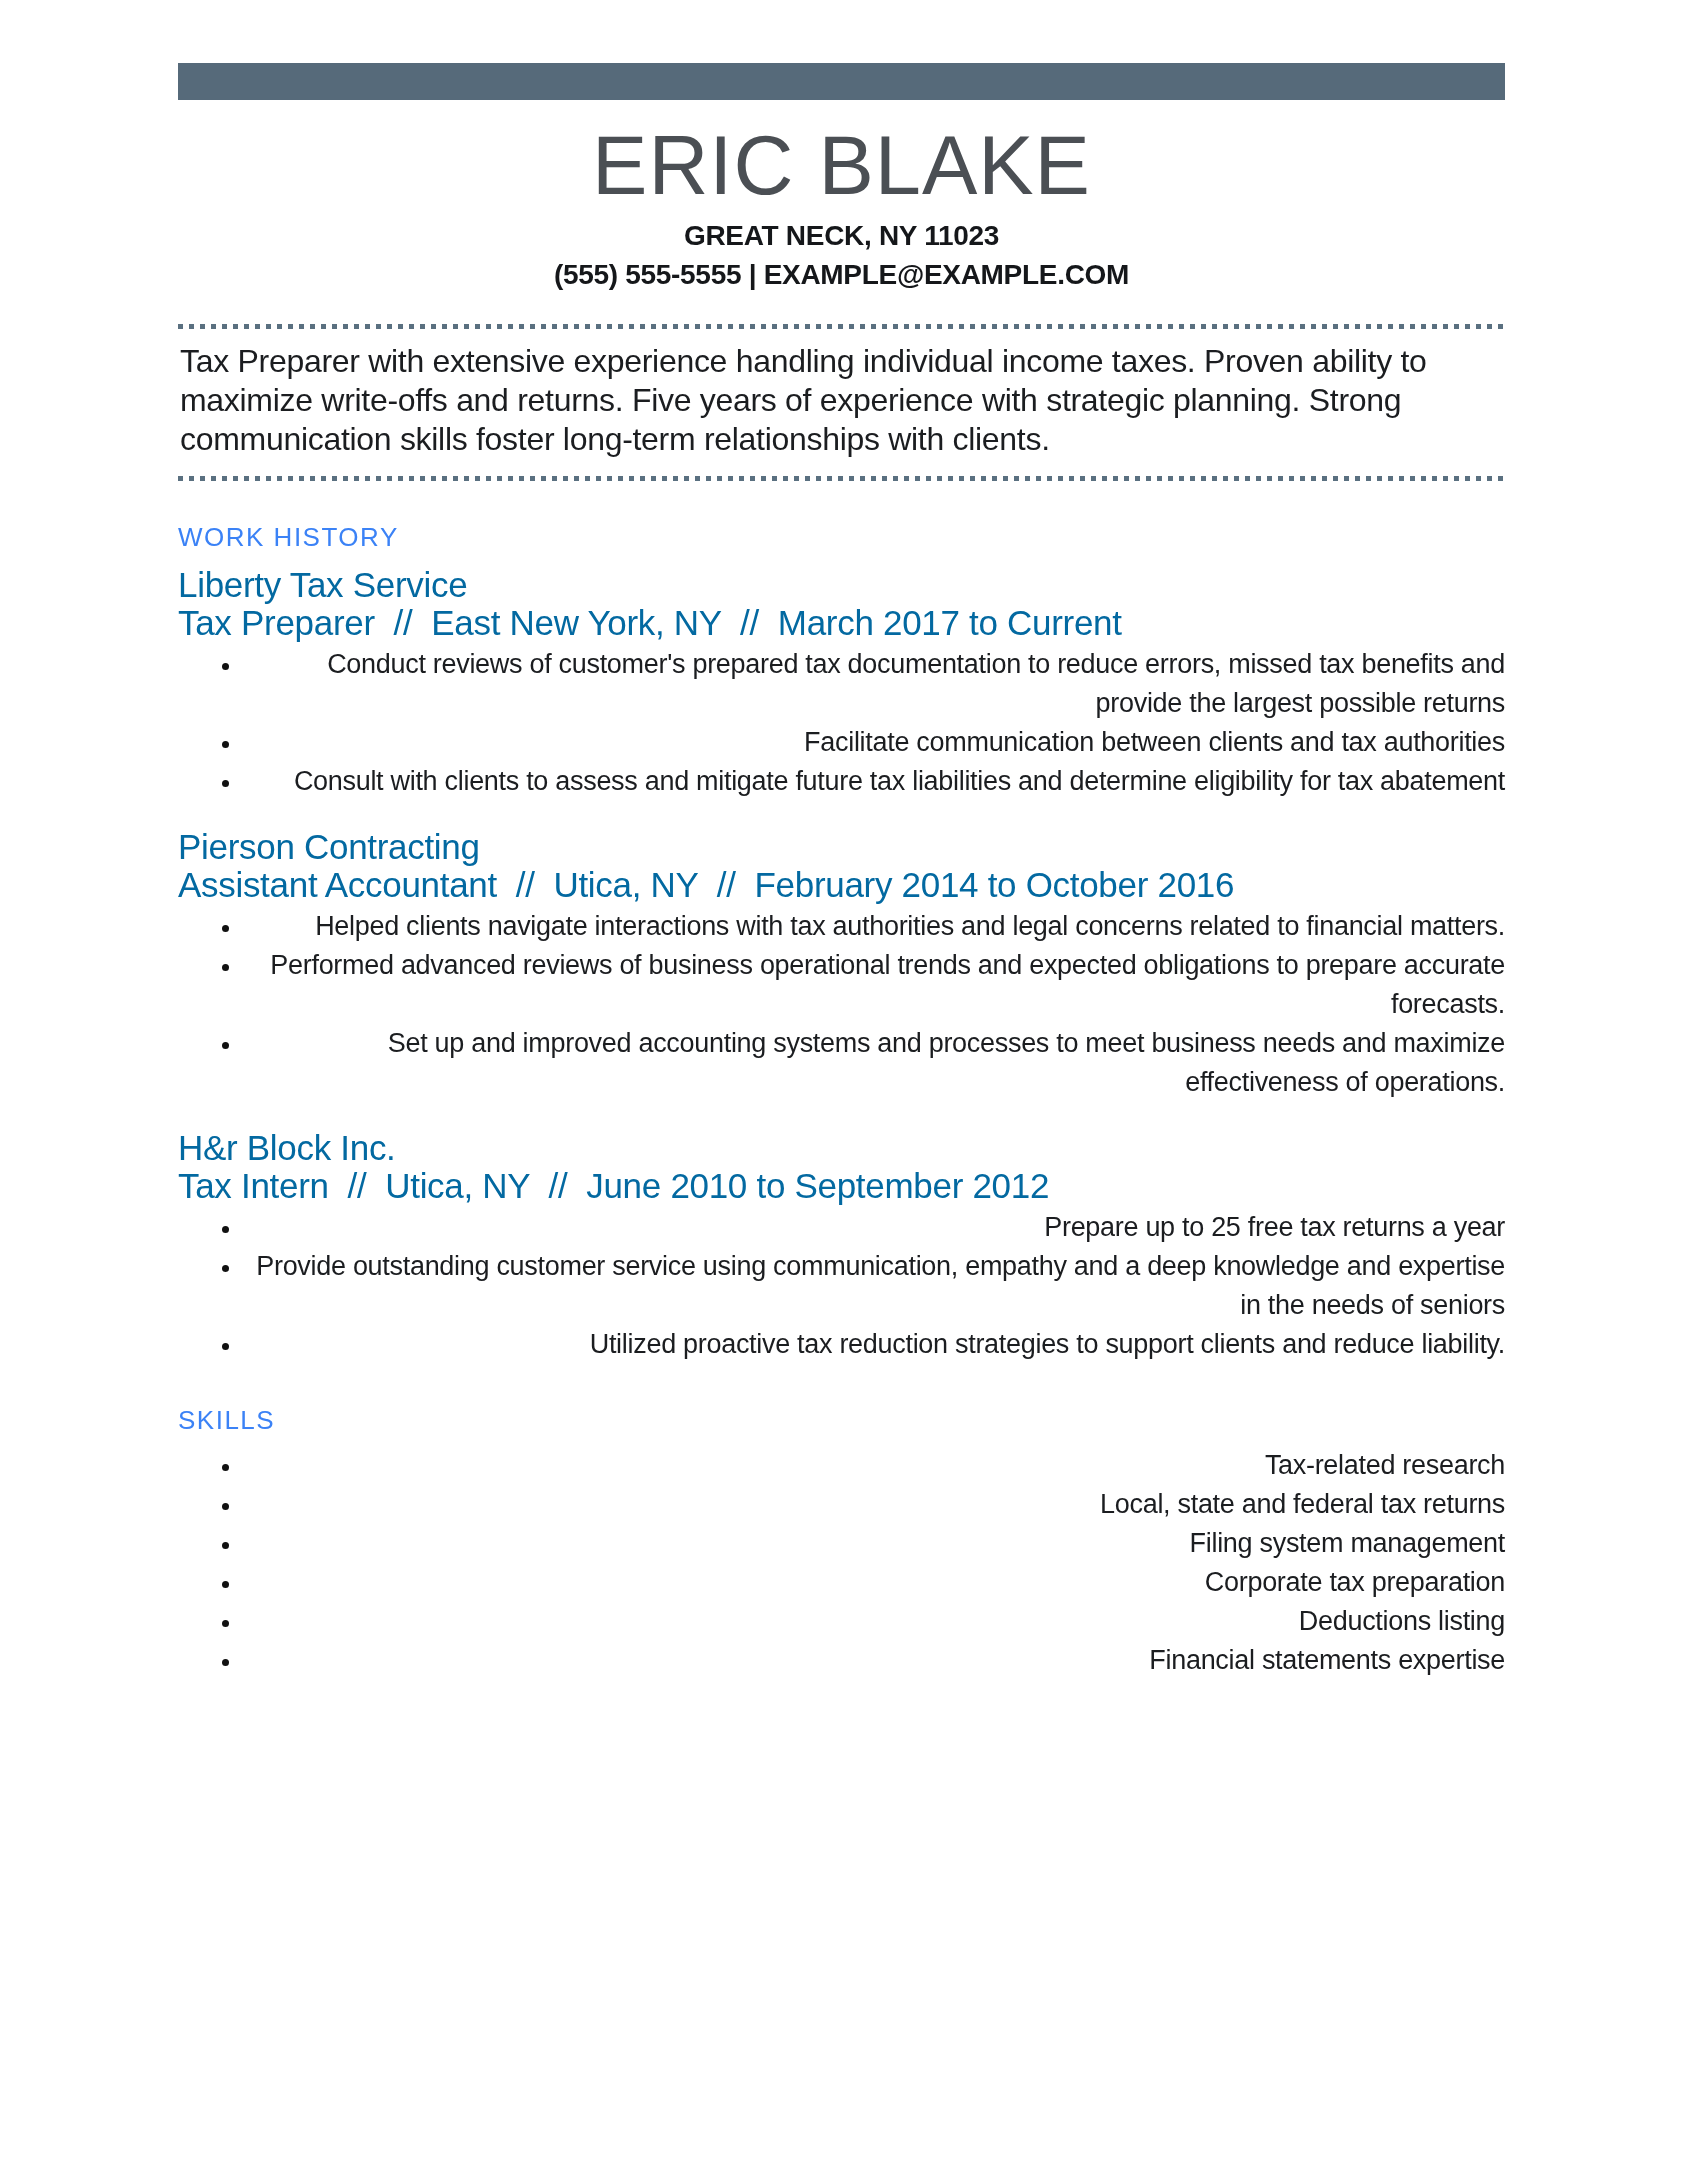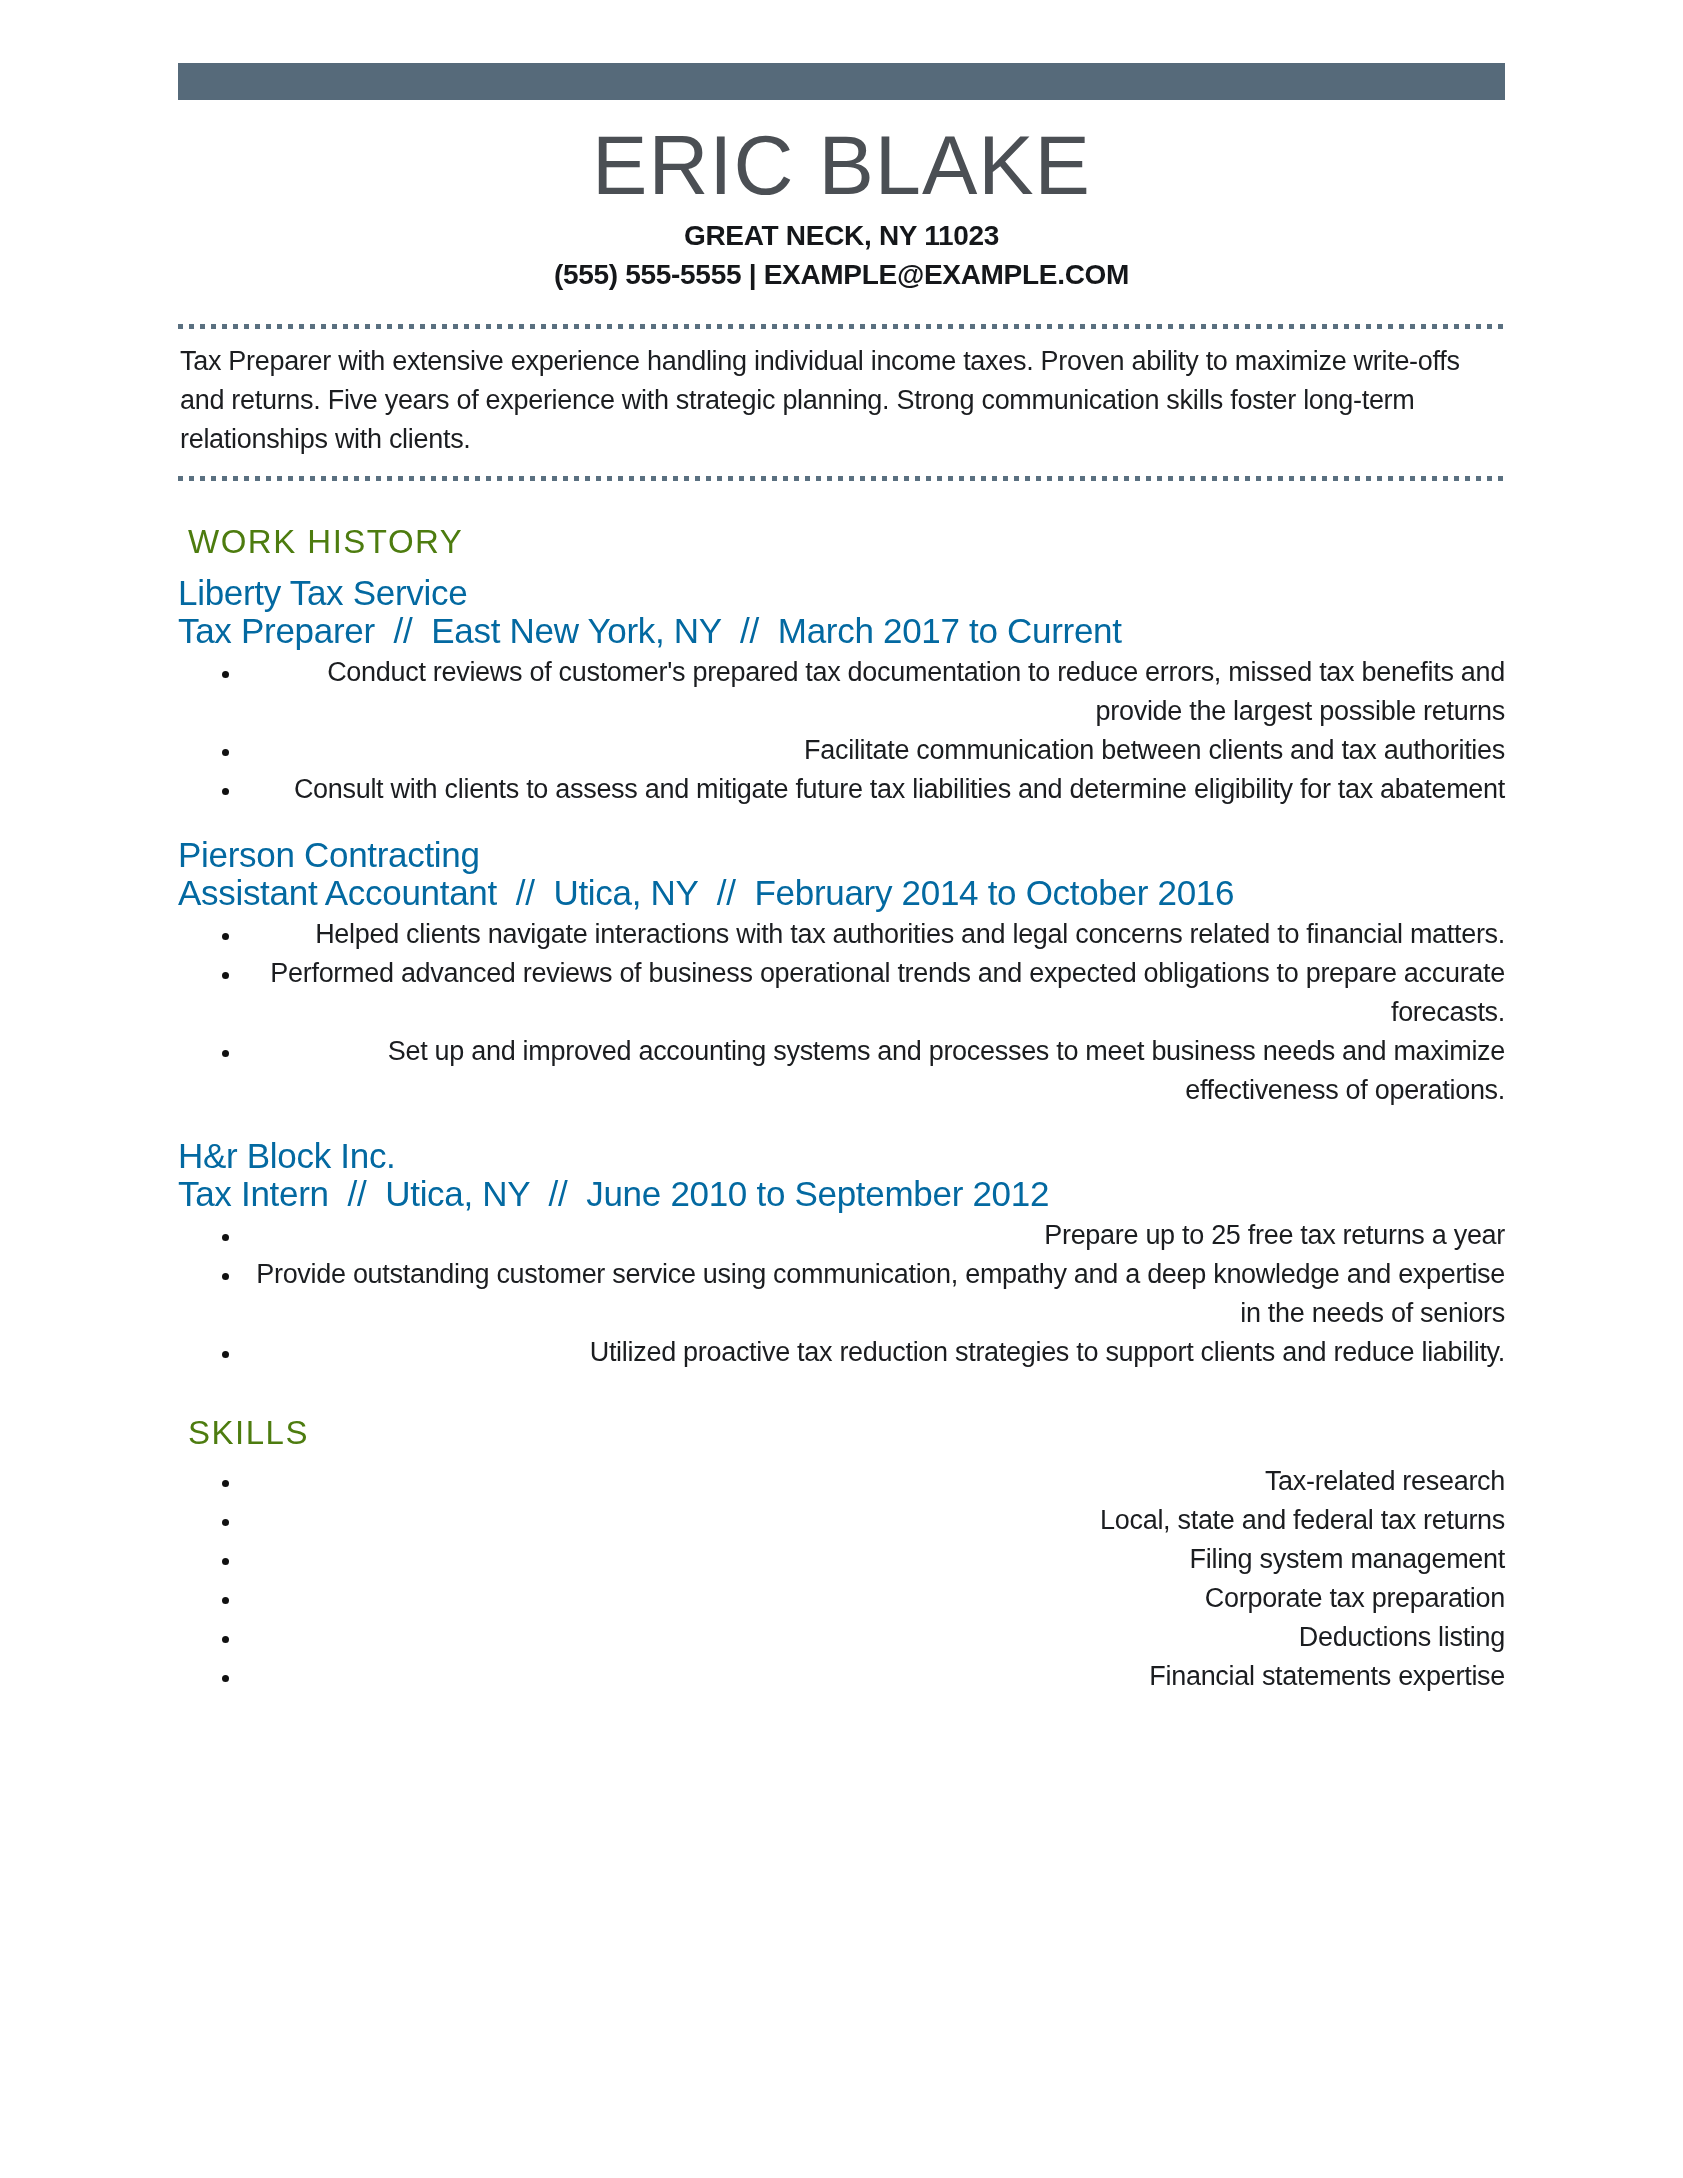--- a/index.html
+++ b/index.html
@@ -45,33 +45,33 @@
   .summary-box { margin-top: 30px; }
   .dotted {
     height: 5px;
     background: repeating-linear-gradient(90deg,
       var(--dotted-border, #5a7080) 0 5px,
       transparent 5px 11px);
   }
   .summary-text {
     margin: 0;
     padding: 13px 2px 17px 2px;
-    font-size: 27px;
+    font-size: 32px;
     line-height: 39px;
     letter-spacing: -0.3px;
     color: #1b1d20;
   }
 
   section { margin-top: 42px; }
   h2.section-heading {
-    margin: 10px;
-    font-size: 33px;
+    margin: 0;
+    font-size: 26px;
     line-height: 1.15;
     font-weight: 400;
-    color: #4d7c0f;
+    color: #3b82f6;
     letter-spacing: 1.5px;
   }
 
   .job { margin-top: 27px; }
   .job.first { margin-top: 13px; }
 
   .line {
     font-size: 35px;
     line-height: 38px;
     letter-spacing: -0.3px;

